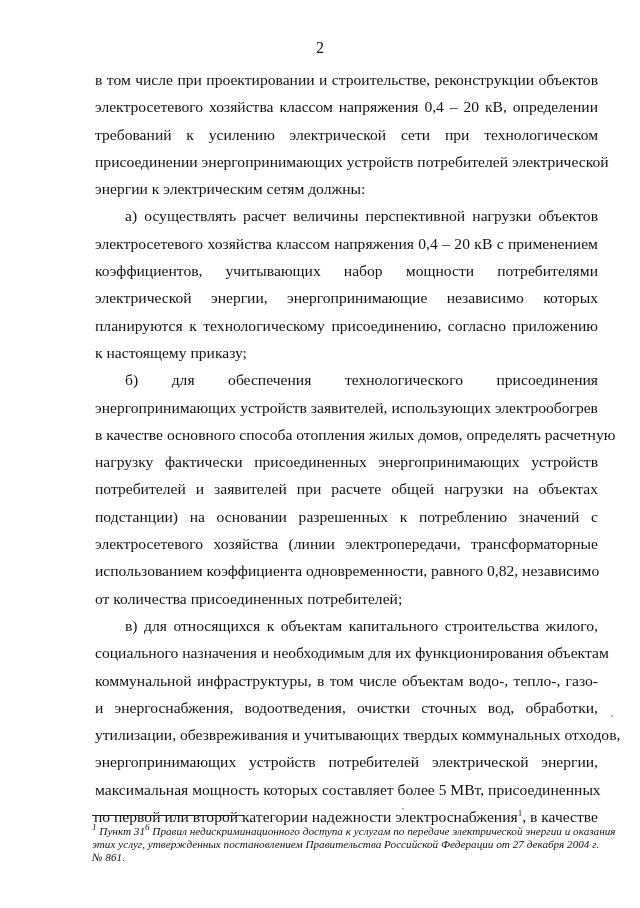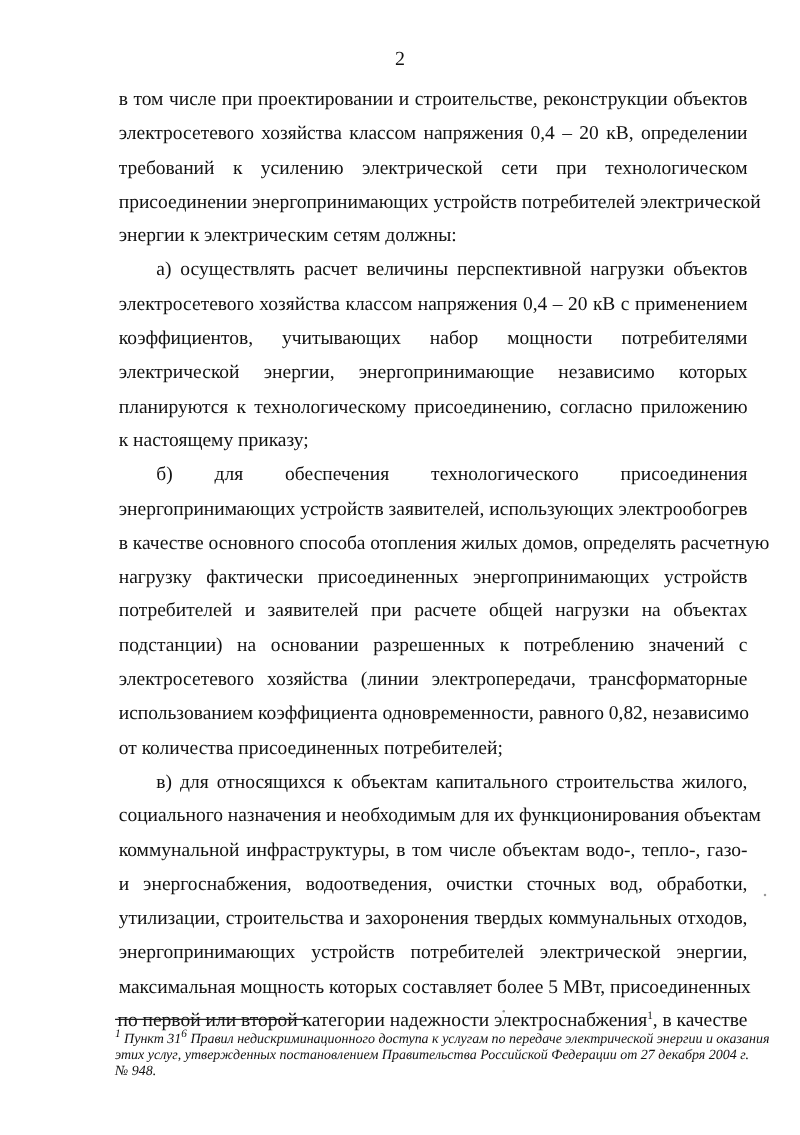--- a/index.html
+++ b/index.html
@@ -65,33 +65,33 @@
     <span class="line">электросетевого хозяйства (линии электропередачи, трансформаторные</span>
     <span class="line">использованием коэффициента одновременности, равного 0,82, независимо</span>
     <span class="line last">от количества присоединенных потребителей;</span>
   </p>
 
   <p class="para">
     <span class="line" style="padding-left:30px">в) для относящихся к объектам капитального строительства жилого,</span>
     <span class="line">социального назначения и необходимым для их функционирования объектам</span>
     <span class="line">коммунальной инфраструктуры, в том числе объектам водо-, тепло-, газо-</span>
     <span class="line">и энергоснабжения, водоотведения, очистки сточных вод, обработки,</span>
-    <span class="line">утилизации, строительства и захоронения твердых коммунальных отходов,</span>
+    <span class="line">утилизации, обезвреживания и учитывающих твердых коммунальных отходов,</span>
     <span class="line">энергопринимающих устройств потребителей электрической энергии,</span>
     <span class="line">максимальная мощность которых составляет более 5 МВт, присоединенных</span>
     <span class="line last" style="display:flex;justify-content:flex-end;margin-left:12px;">
       <span><span>по первой или второй категории надежности электроснабжения</span><sup>1</sup><span>, в качестве</span></span>
     </span>
   </p>
 </div>
 
 <div class="footnote-rule"></div>
 
 <div class="footnote">
   <span class="line"><sup>1</sup> <span>Пункт 31</span><sup>6</sup><span> Правил недискриминационного доступа к услугам по передаче электрической энергии и оказания</span></span>
   <span class="line">этих услуг, утвержденных постановлением Правительства Российской Федерации от 27 декабря 2004 г.</span>
-  <span class="line last">№ 948.</span>
+  <span class="line last">№ 861.</span>
 </div>
 
 <div class="speck" style="left:518px;top:76px"></div>
 <div class="speck" style="left:591px;top:378px"></div>
 <div class="speck" style="left:611px;top:715px"></div>
 <div class="speck" style="left:402px;top:808px"></div>
 
 </body></html>

